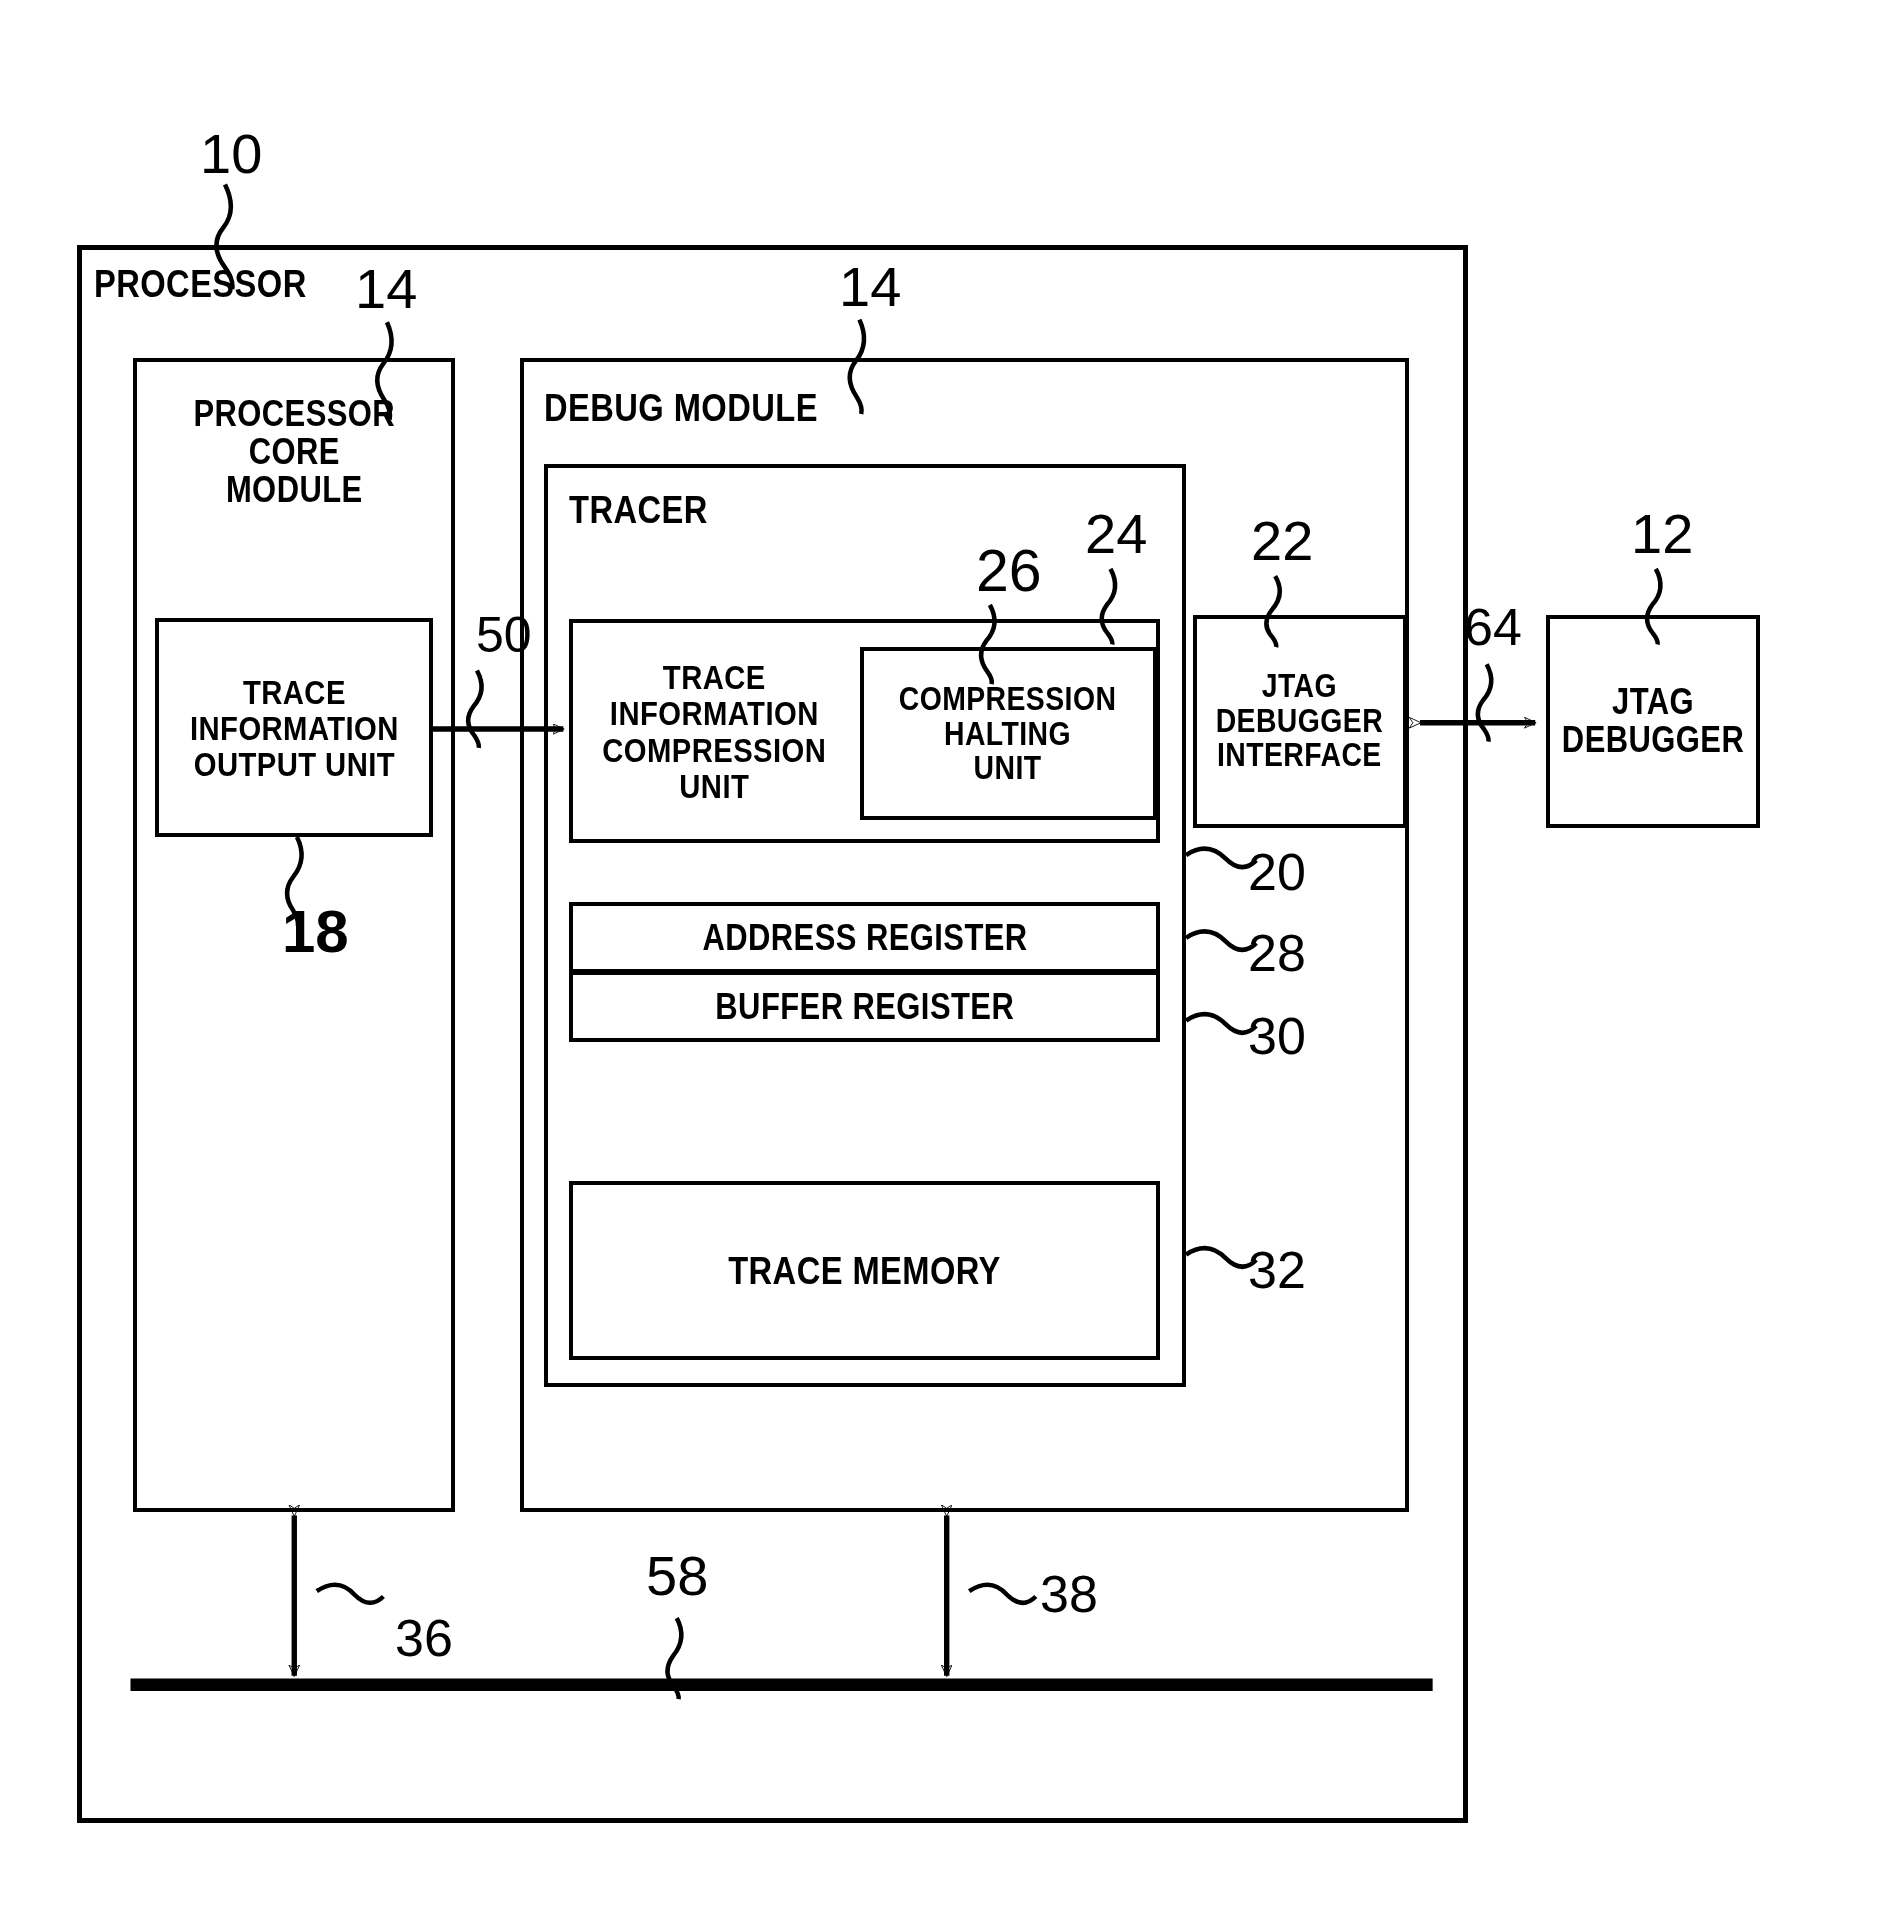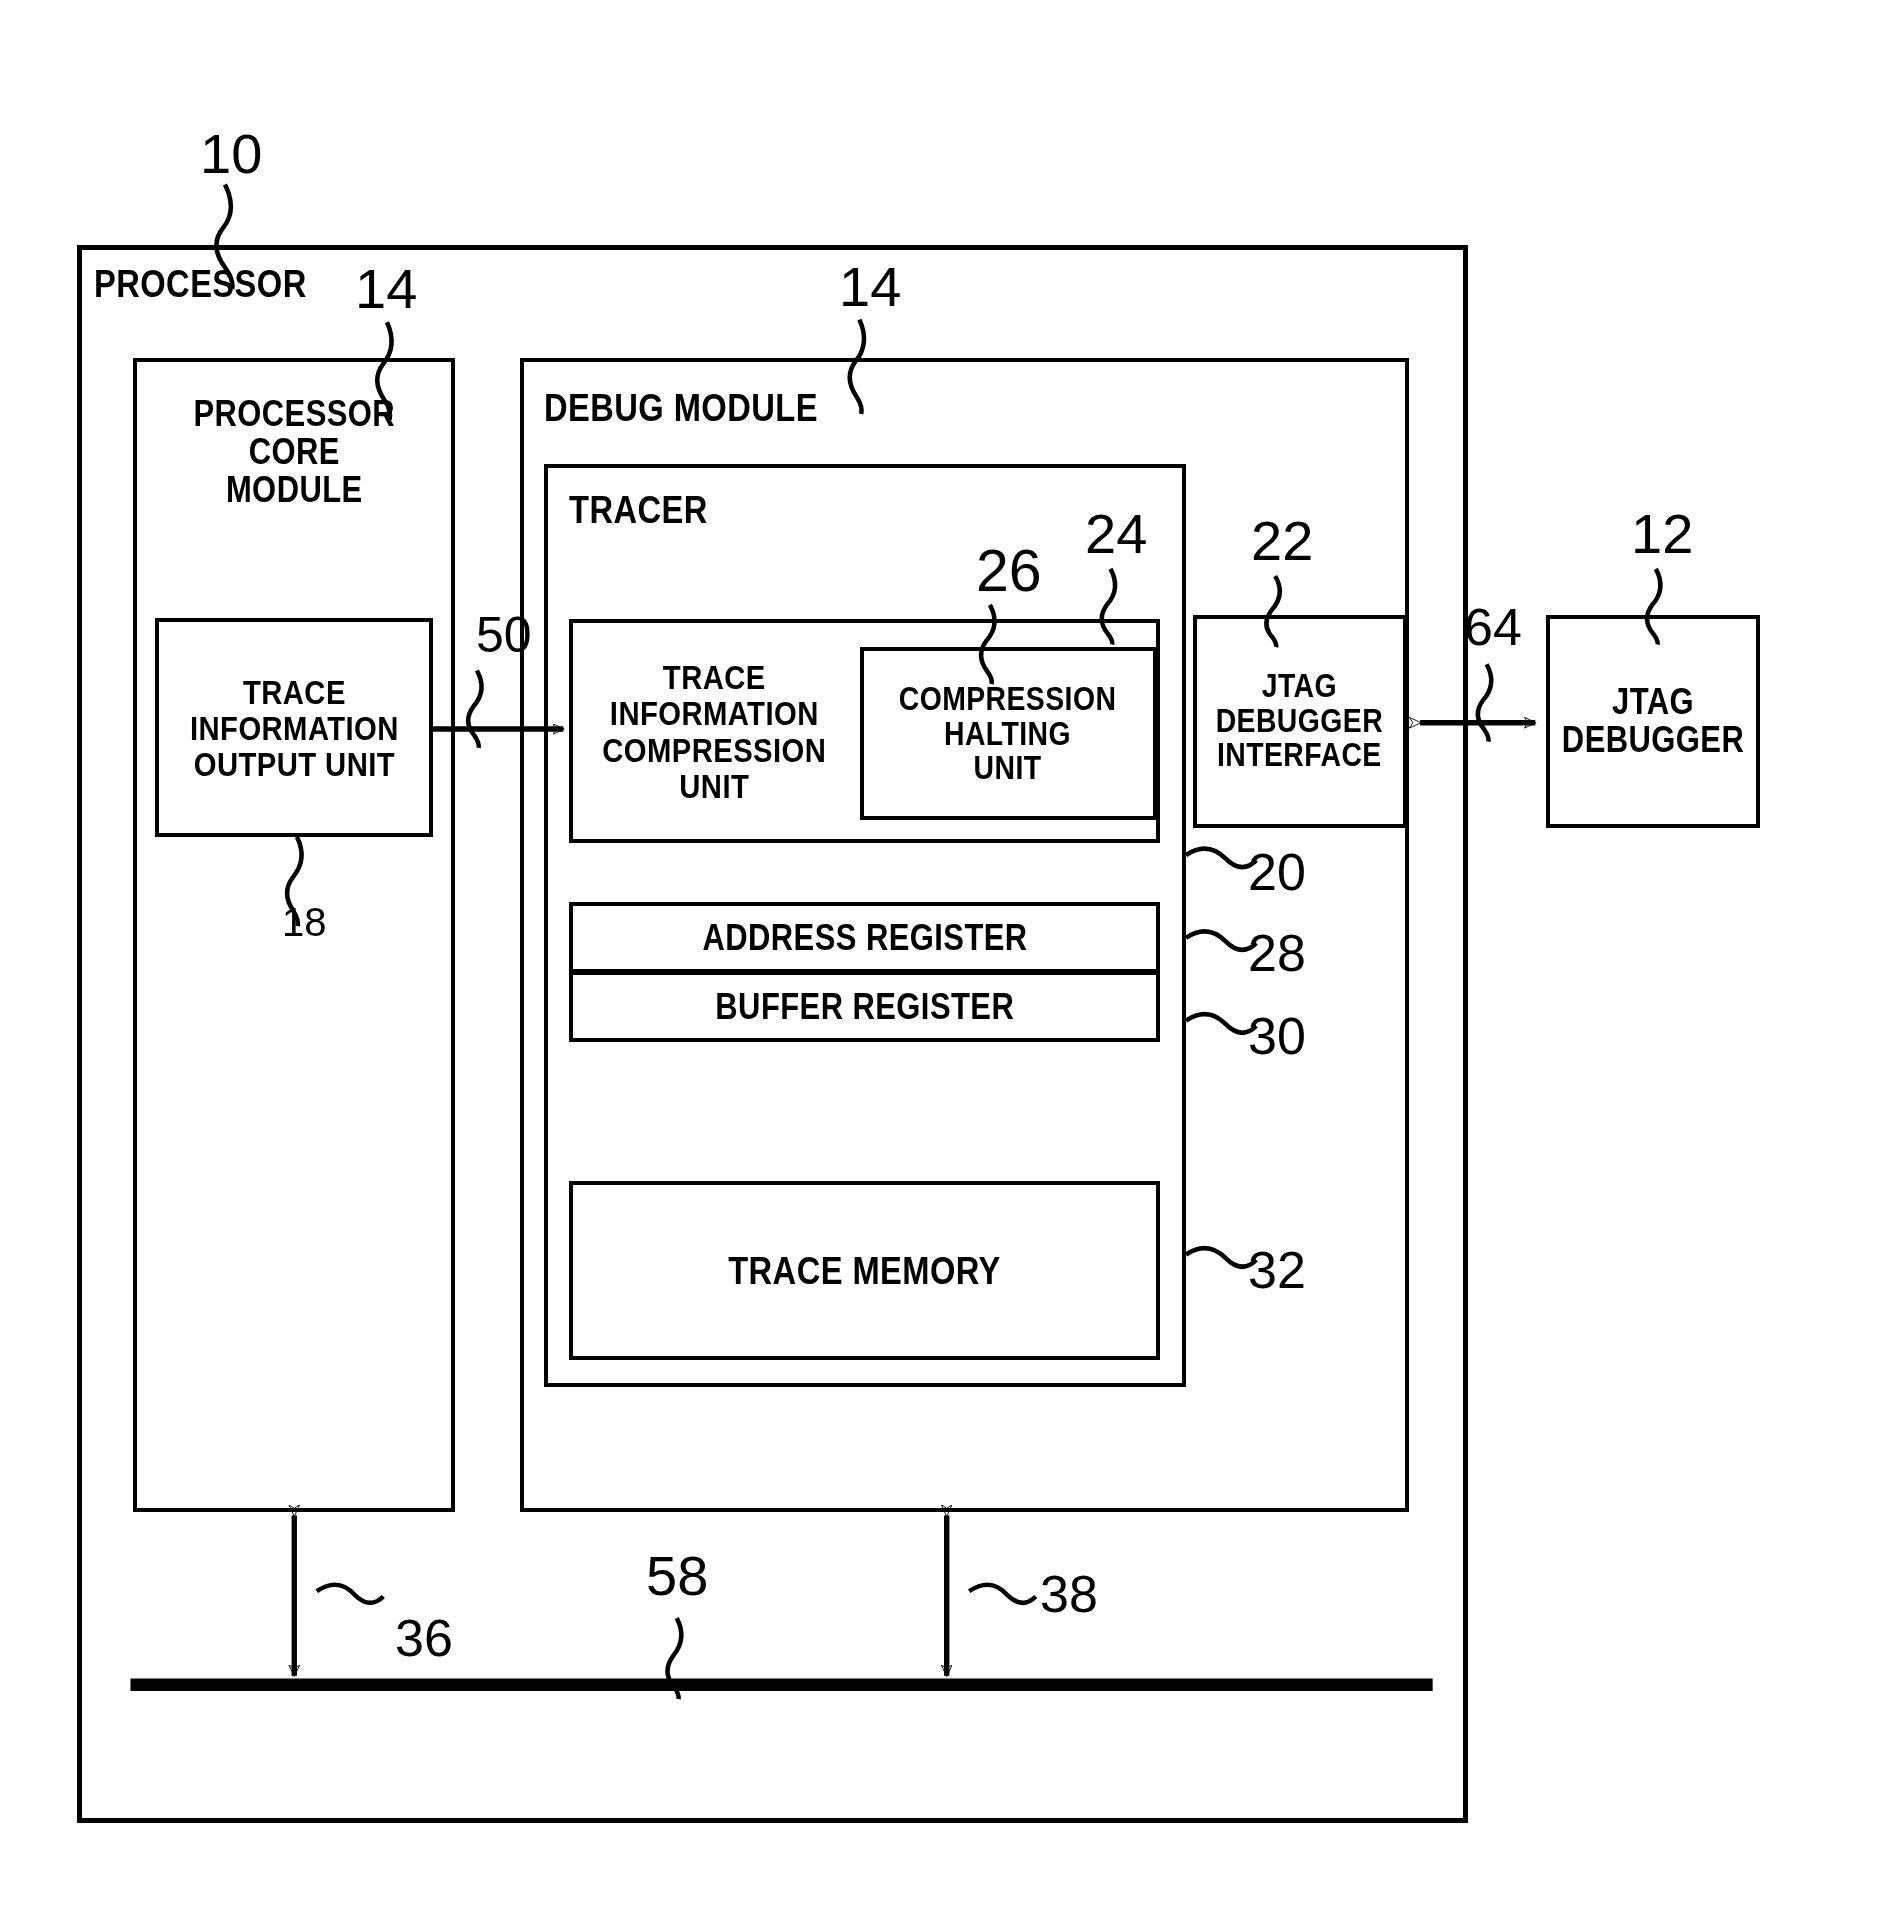--- a/index.html
+++ b/index.html
@@ -142,21 +142,21 @@
 
   <div class="box" style="left:1546px; top:615px; width:214px; height:213px;"></div>
   <div class="center-label" style="left:1548px; top:618px; width:211px; height:206px; font-size:36px;">
     <span>JTAG
 DEBUGGER</span>
   </div>
 
   <div class="ref" style="left:200px; top:126px; font-size:56px;">10</div>
   <div class="ref" style="left:355px; top:261px; font-size:56px;">14</div>
   <div class="ref" style="left:839px; top:259px; font-size:56px;">14</div>
-  <div class="ref" style="left:282px; top:902px; font-size:40px;">18</div>
+  <div class="ref" style="left:282px; top:902px; font-size:60px;font-weight:bold;">18</div>
   <div class="ref" style="left:976px; top:542px; font-size:59px;">26</div>
   <div class="ref" style="left:1085px; top:506px; font-size:56px;">24</div>
   <div class="ref" style="left:1251px; top:513px; font-size:56px;">22</div>
   <div class="ref" style="left:1631px; top:506px; font-size:56px;">12</div>
   <div class="ref" style="left:455px; top:610px; font-size:50px;margin-left:21px;">50</div>
   <div class="ref" style="left:1464px; top:601px; font-size:52px;">64</div>
   <div class="ref" style="left:1248px; top:846px; font-size:52px;">20</div>
   <div class="ref" style="left:1248px; top:927px; font-size:52px;">28</div>
   <div class="ref" style="left:1248px; top:1010px; font-size:52px;">30</div>
   <div class="ref" style="left:1248px; top:1244px; font-size:52px;">32</div>

